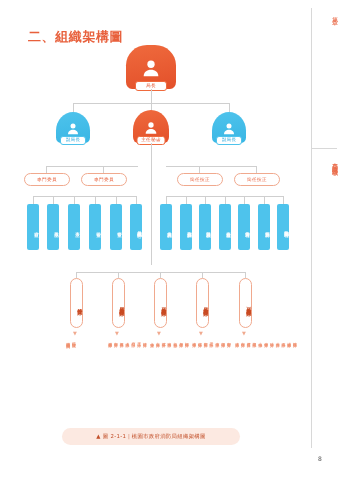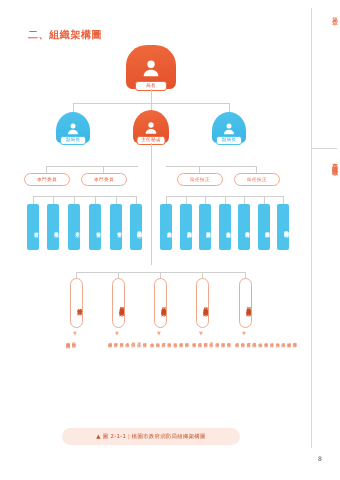--- a/index.html
+++ b/index.html
@@ -27,21 +27,21 @@
   .tab-div-a{top:148px;}
   .pagenum{
     position:absolute;left:13px;top:455px;font-size:6px;color:#555;
   }
 
   
   .content{position:absolute;left:0;top:0;width:302px;height:480px;}
 
   .title{
     position:absolute;left:28px;top:28px;
-    font-size:10px;font-weight:bold;letter-spacing:.6px;
+    font-size:13px;font-weight:bold;letter-spacing:.6px;
     color:#e8603c;white-space:nowrap;
   }
 
   
   .ln{position:absolute;background:#cfcfcf;}
   .lnv{width:1px;}
   .lnh{height:1px;}
 
   
   .pnode{position:absolute;}

